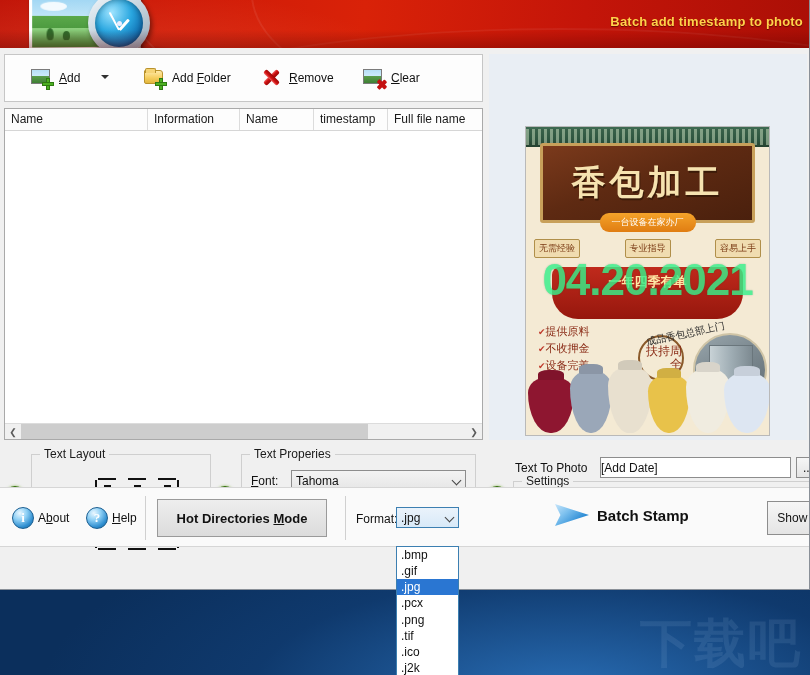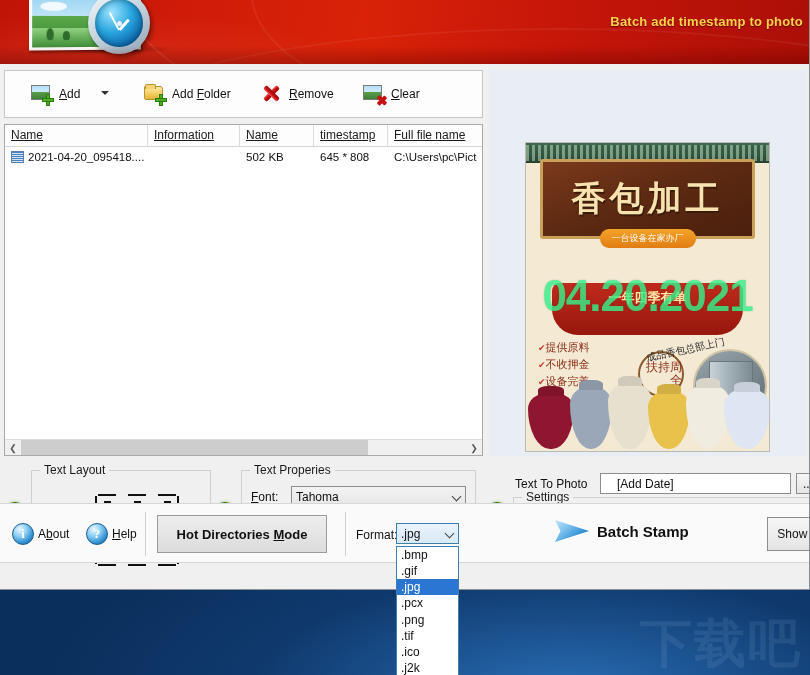--- a/index.html
+++ b/index.html
@@ -47,21 +47,21 @@
     width: 810px; height: 590px;
     background: #f0f0f0;
     border-right: 1px solid #8a9098;
     border-bottom: 1px solid #8a9098;
     overflow: hidden;
   }
 
   
   #banner {
     position: relative;
-    height: 64px;
+    height: 48px;
     background:
       radial-gradient(ellipse 420px 120px at 14% 150%, rgba(255,120,80,.30), rgba(255,120,80,0) 70%),
       linear-gradient(96deg, #c01408 0%, #cf1b08 22%, #d92208 45%, #c41509 72%, #ab0f06 100%);
     overflow: hidden;
   }
   .swoosh {
     position: absolute; border-radius: 50%;
     border: 2px solid rgba(255,255,255,.10);
     background: transparent;
   }
@@ -188,21 +188,21 @@
   }
 
   
   #listview {
     position: absolute; left: 4px; top: 60px; width: 479px; height: 332px;
     background: #fff; border: 1px solid #a9a9a9;
   }
   #list-header { display: flex; height: 22px; background: #fdfdfd; border-bottom: 1px solid #d6d6d6; }
   #list-header .col {
     font-size: 12px; color: #1a1a1a; padding: 3px 6px;
-    border-right: 1px solid #dcdcdc; overflow: hidden; white-space: nowrap; text-decoration: underline;
+    border-right: 1px solid #dcdcdc; overflow: hidden; white-space: nowrap;
   }
   .row-item { display: flex; height: 20px; align-items: center; }
   .row-item .cell {
     font-size: 11.5px; color: #111; padding: 0 6px; white-space: nowrap; overflow: hidden;
     display: flex; align-items: center; gap: 4px;
   }
   .file-ico {
     width: 13px; height: 12px; flex: 0 0 13px;
     background:
       repeating-linear-gradient(to bottom, #4a84c4 0px, #4a84c4 1px, #cfe2f5 1px, #cfe2f5 2px);
@@ -352,21 +352,21 @@
   .tl-cell .mk.t { left: 4px; right: 4px; top: 1px; height: 2px; }
   .tl-cell .mk.b { left: 4px; right: 4px; bottom: 1px; height: 2px; }
   .tl-cell .mk.l { top: 3px; bottom: 3px; left: 1px; width: 2px; }
   .tl-cell .mk.r { top: 3px; bottom: 3px; right: 1px; width: 2px; }
 
   
   .lbl-s { font-size: 12px; color: #111; }
   .lbl-s u { text-decoration: underline; }
   .win-input {
     background: #fff; border: 1px solid #8d8d8d;
-    font-size: 12px; color: #111; padding: 2px 16px;
+    font-size: 12px; color: #111; padding: 2px 0;
     display: flex; align-items: center; font-family: "Liberation Sans", sans-serif;
   }
   .win-combo {
     background: linear-gradient(to bottom, #f3f3f3, #e6e6e6);
     border: 1px solid #8d8d8d; font-size: 12px; color: #111;
     display: flex; align-items: center; padding: 0 4px;
   }
   .win-combo .cb-text { flex: 1; overflow: hidden; white-space: nowrap; }
   .chev { width: 9px; height: 6px; position: relative; flex: 0 0 9px; }
   .chev::before {
@@ -540,46 +540,41 @@
     </div>
 
     <div id="listview">
       <div id="list-header">
         <div class="col" style="width:143px">Name</div>
         <div class="col" style="width:92px">Information</div>
         <div class="col" style="width:74px">Name</div>
         <div class="col" style="width:74px">timestamp</div>
         <div class="col" style="width:94px;border-right:none">Full file name</div>
       </div>
-      <div class="row-item">
-        <div class="cell" style="width:143px">
-          <span class="file-ico"></span>
-          <span>2021-04-20_095418....</span>
-        </div>
-        <div class="cell" style="width:92px"></div>
-        <div class="cell" style="width:74px">502 KB</div>
-        <div class="cell" style="width:74px">645 * 808</div>
-        <div class="cell" style="width:94px">C:\Users\pc\Pict</div>
-      </div>
       <div id="list-scroll-h">
         <div class="sc-arrow">❮</div>
         <div id="sc-track">
           <div id="sc-thumb"></div>
         </div>
         <div class="sc-arrow">❯</div>
       </div>
     </div>
 
     <div id="preview-pane">
       <div id="preview-img">
         <div class="pv-top"></div>
         <div class="pv-board">
           <span class="cn-title">香包加工</span>
         </div>
         <div class="pv-pill">一台设备在家办厂</div>
+        <div class="pv-tags">
+          <span>无需经验</span>
+          <span>专业指导</span>
+          <span>容易上手</span>
+        </div>
         <div class="pv-redband">
           <div class="l1">一年四季有单</div>
         </div>
         <div class="pv-checks">
           <div>提供原料</div>
           <div>不收押金</div>
           <div>设备完善</div>
         </div>
         <div class="pv-circle">扶持周全</div>
         <div class="pv-slogan">成品香包总部上门</div>

